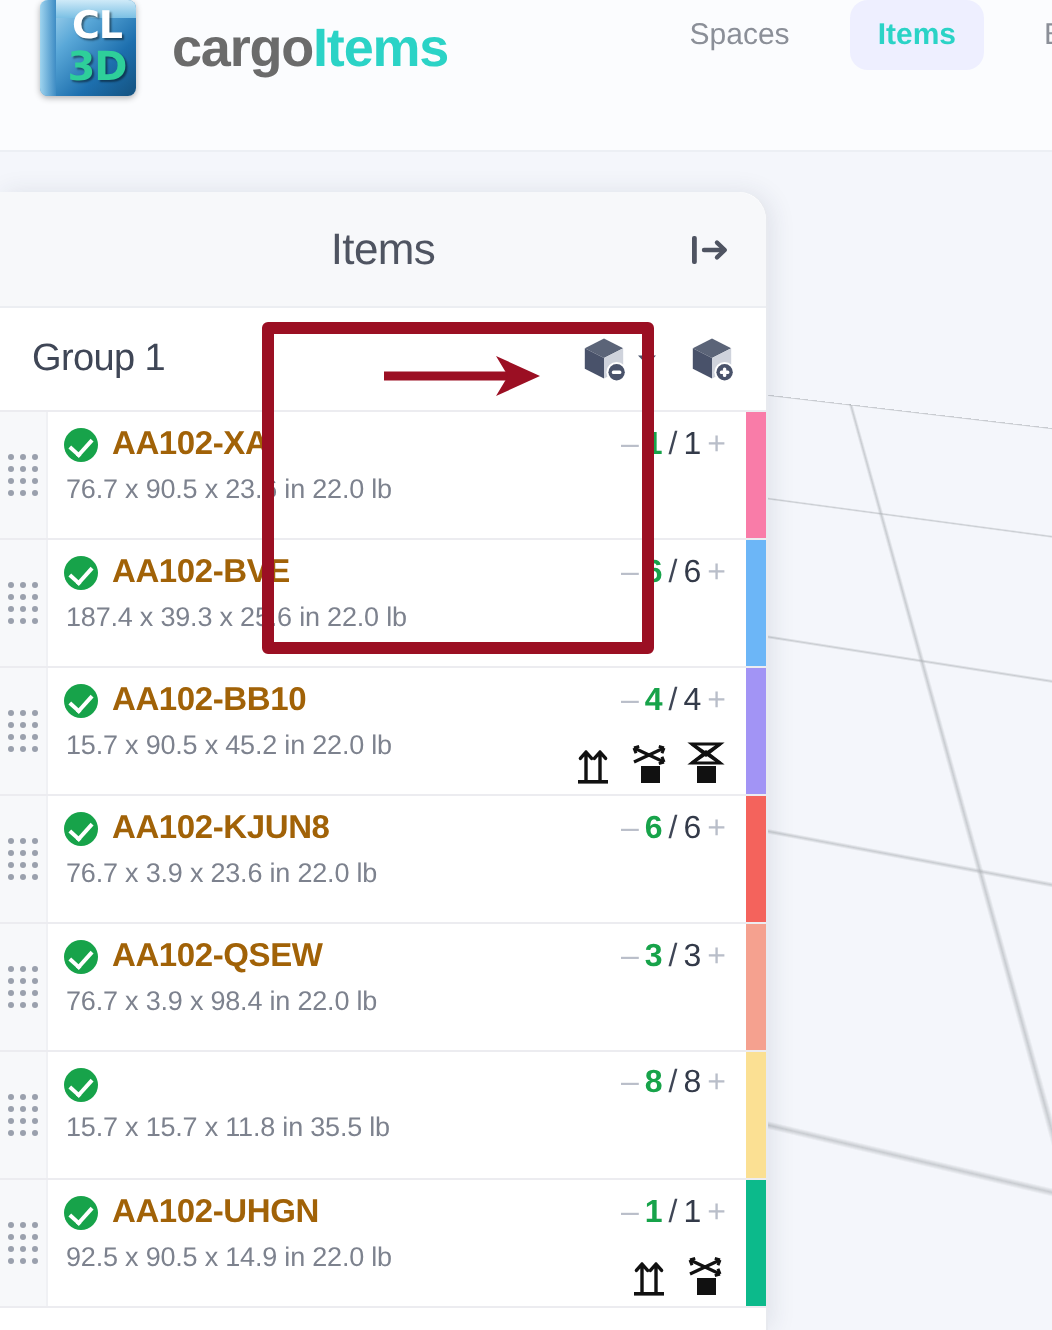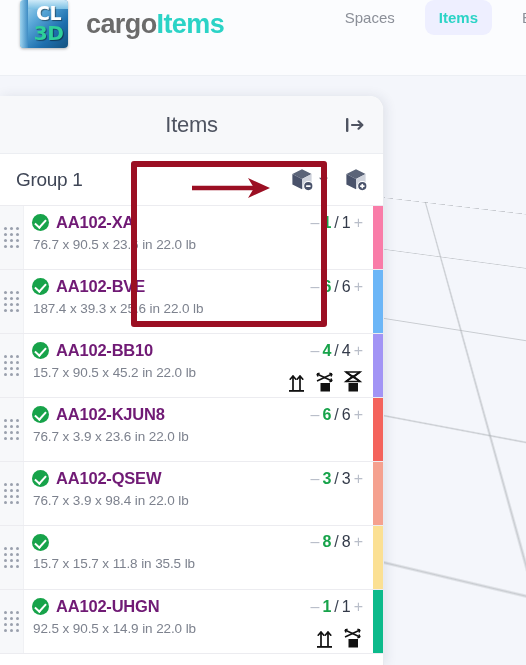--- a/index.html
+++ b/index.html
@@ -137,21 +137,21 @@
   .check {
     width: 17px; height: 17px; border-radius: 50%; background: #17a34a;
     flex: 0 0 17px; position: relative; margin-right: 7px; cursor: pointer;
   }
   .check::after {
     content: ""; position: absolute; left: 5px; top: 3px;
     width: 5px; height: 9px; border: solid #fff; border-width: 0 2px 2px 0;
     transform: rotate(42deg);
   }
   .item-name {
-    font-size: 16.5px; font-weight: 700; color: #701a75; letter-spacing: -.2px;
+    font-size: 16.5px; font-weight: 700; color: #a16207; letter-spacing: -.2px;
     white-space: nowrap;
   }
   .qty {
     margin-left: auto; display: flex; align-items: baseline; gap: 3px;
     font-size: 16px; color: #333a49; white-space: nowrap;
   }
   .qty .minus, .qty .plus { color: #b9bec9; font-size: 16px; cursor: pointer; }
   .qty .cur { color: #17a34a; font-weight: 600; }
   .qty .sep { color: #3f4656; }
   .qty .tot { color: #333a49; }

